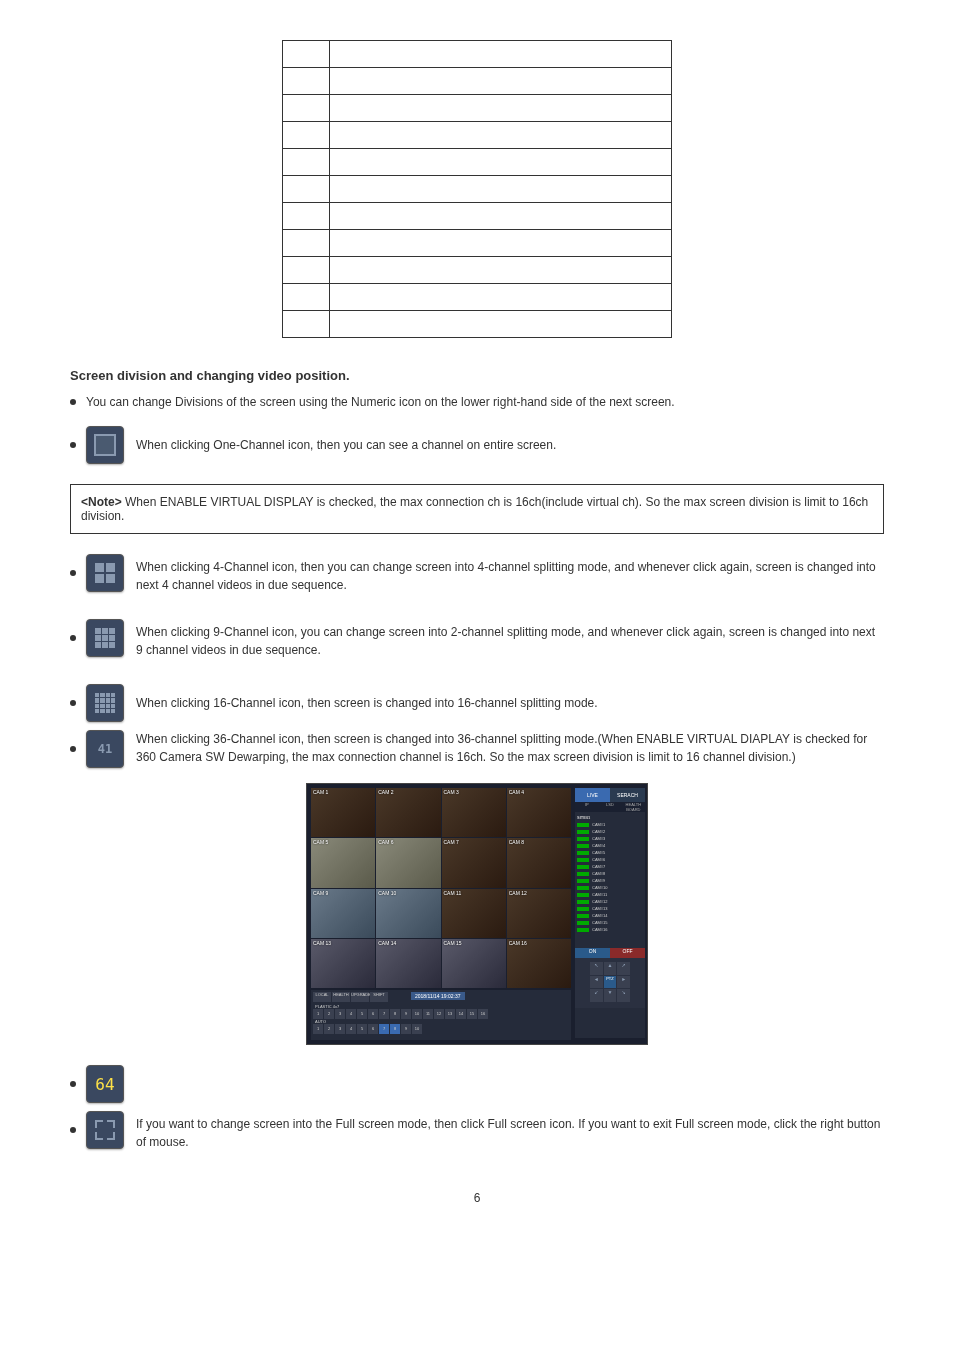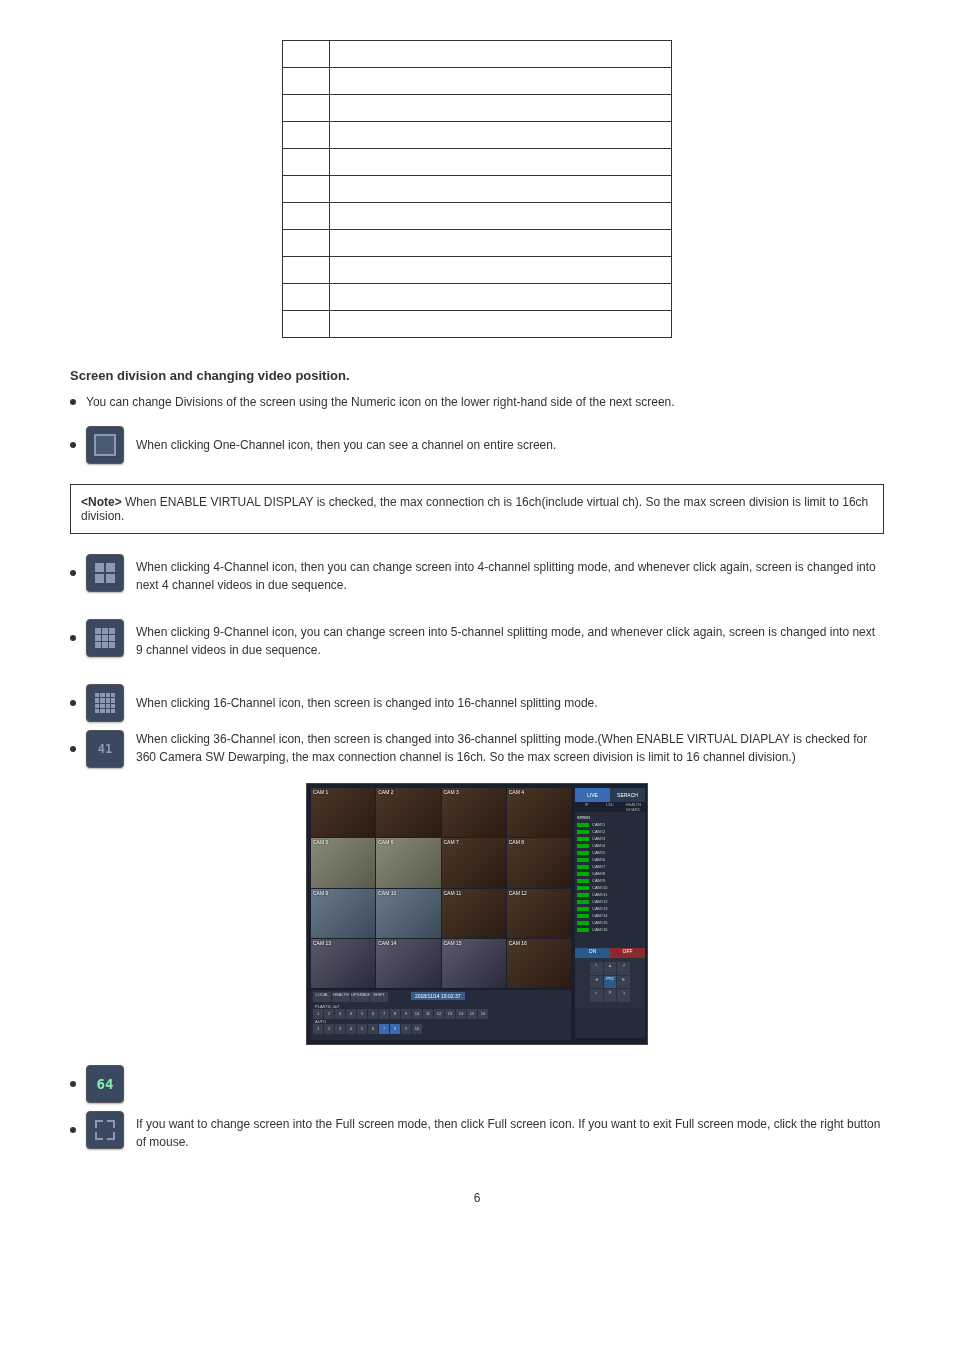--- a/index.html
+++ b/index.html
@@ -118,23 +118,23 @@
     }
     
     .icon-36 {
       font-size: 12px;
       font-weight: bold;
       color: #8a9ab0;
       font-family: monospace;
     }
     
     .icon-64 {
-      font-size: 14px;
-      font-weight: bold;
-      color: #86efac;
+      font-size: 16px;
+      font-weight: normal;
+      color: #fde047;
       font-family: monospace;
     }
     
     .icon-fullscreen {
       position: relative;
       width: 20px;
       height: 20px;
     }
     
     .icon-fullscreen .corner {
@@ -492,21 +492,21 @@
           <div></div>
           <div></div>
           <div></div>
           <div></div>
           <div></div>
           <div></div>
           <div></div>
           <div></div>
         </div>
     </div>
-    <span class="li-text" style="margin-top:4px;">When clicking 9-Channel icon, you can change screen into 5-channel splitting mode, and whenever click again, screen is changed into next 9 channel videos in due sequence.</span>
+    <span class="li-text" style="margin-top:4px;">When clicking 9-Channel icon, you can change screen into 2-channel splitting mode, and whenever click again, screen is changed into next 9 channel videos in due sequence.</span>
   </li>
 </ul>
 
 <ul class="bullet-list" style="margin-top: 25px;">
   <li>
     <span class="bullet" style="margin-top:16px;"></span>
     <div class="icon-box">
       <div class="icon-grid-4x4">
           <div></div>
           <div></div>

